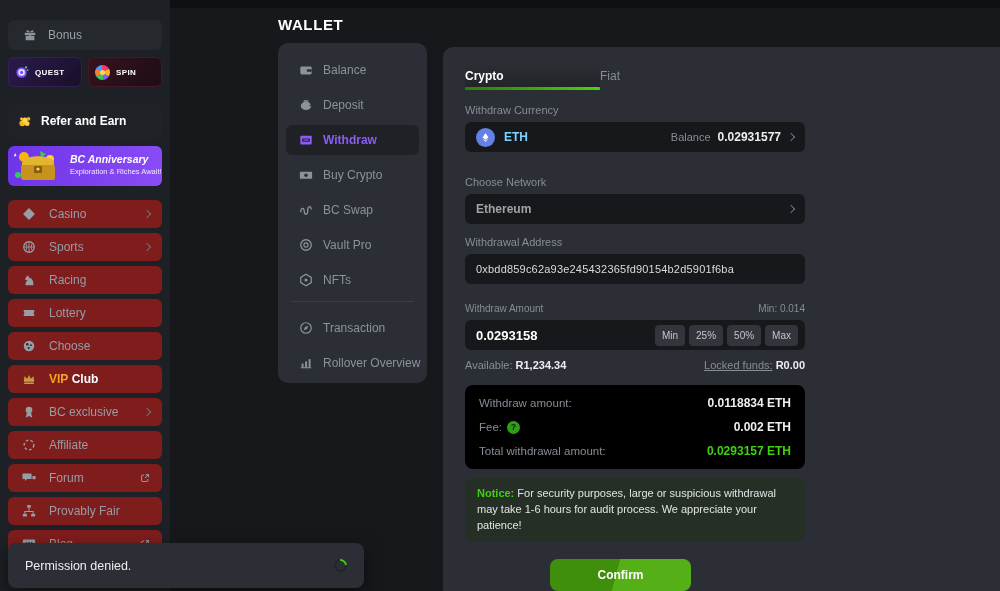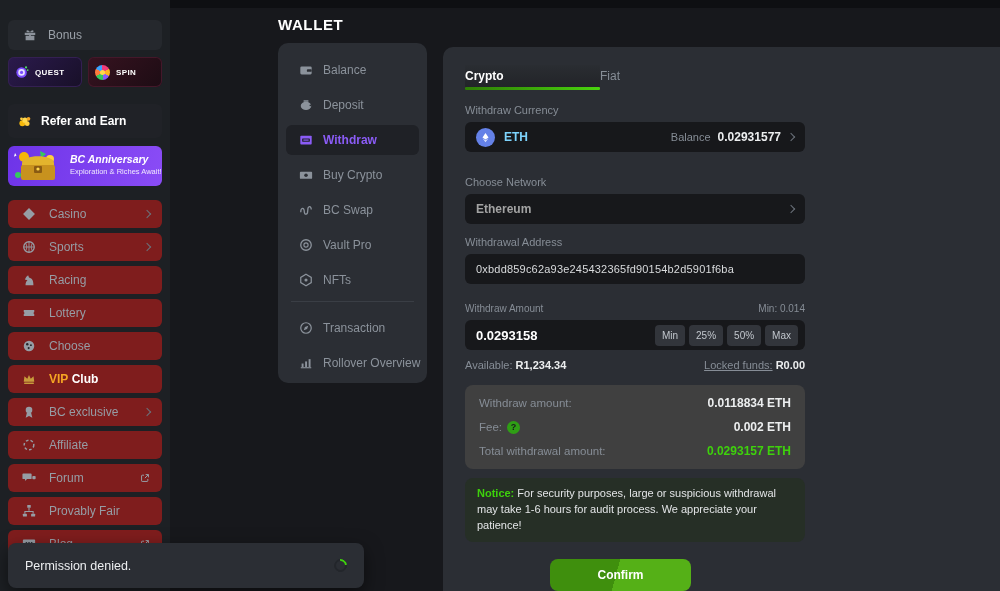--- a/index.html
+++ b/index.html
@@ -58,21 +58,21 @@
   .bal-label { font-size:11px; color:#868d96; }
   .bal-val { font-size:12px; font-weight:bold; color:#eceeef; }
   .net-name { font-size:12px; font-weight:bold; color:#a3a3a3; }
   .addr { font-size:11px; color:#d9dbdd; letter-spacing:.2px; }
   .amount-header { margin-top:19px; display:flex; justify-content:space-between; font-size:10px; color:#868d96; }
   .amount-val { font-size:13px; font-weight:bold; color:#fff; }
   .qbtn { background:#32353b; border:0; border-radius:4px; color:#c2c7cd; font-size:10px; padding:5px 7px; margin-left:4px; font-family:inherit; cursor:pointer; }
   .avail-row { margin-top:9px; display:flex; justify-content:space-between; font-size:11px; color:#868d96; }
   .wv { color:#eceeef; font-weight:bold; }
   .locked-label { text-decoration:underline; cursor:pointer; }
-  .summary { margin-top:14px; background:#404040; border-radius:8px; padding:6px 14px; }
+  .summary { margin-top:14px; background:#000000; border-radius:8px; padding:6px 14px; }
   .srow { display:flex; justify-content:space-between; align-items:center; font-size:11.5px; color:#868d96; height:24px; }
   .sval { color:#eceeef; font-weight:bold; font-size:12px; }
   .sval.green { color:#3ed10c; }
   .help { width:13px; height:13px; border-radius:50%; background:#2f9e15; color:#17191c; font-size:9px; font-weight:bold; display:inline-flex; align-items:center; justify-content:center; margin-left:5px; cursor:pointer; }
   .help::before { content:"?"; }
   .slabel { display:flex; align-items:center; }
   .notice { margin-top:9px; background:#262f26; border-radius:8px; padding:8px 12px; font-size:11px; line-height:1.45; color:#e2e4e6; }
   .nlabel { color:#3ed10c; font-weight:bold; }
   .confirm { margin-top:17px; margin-left:85px; width:141px; height:32px; border:0; border-radius:8px;
     background:linear-gradient(105deg,#3f8f0d 0 47%,#55b017 47% 100%); color:#fff; font-weight:bold; font-size:12px;

